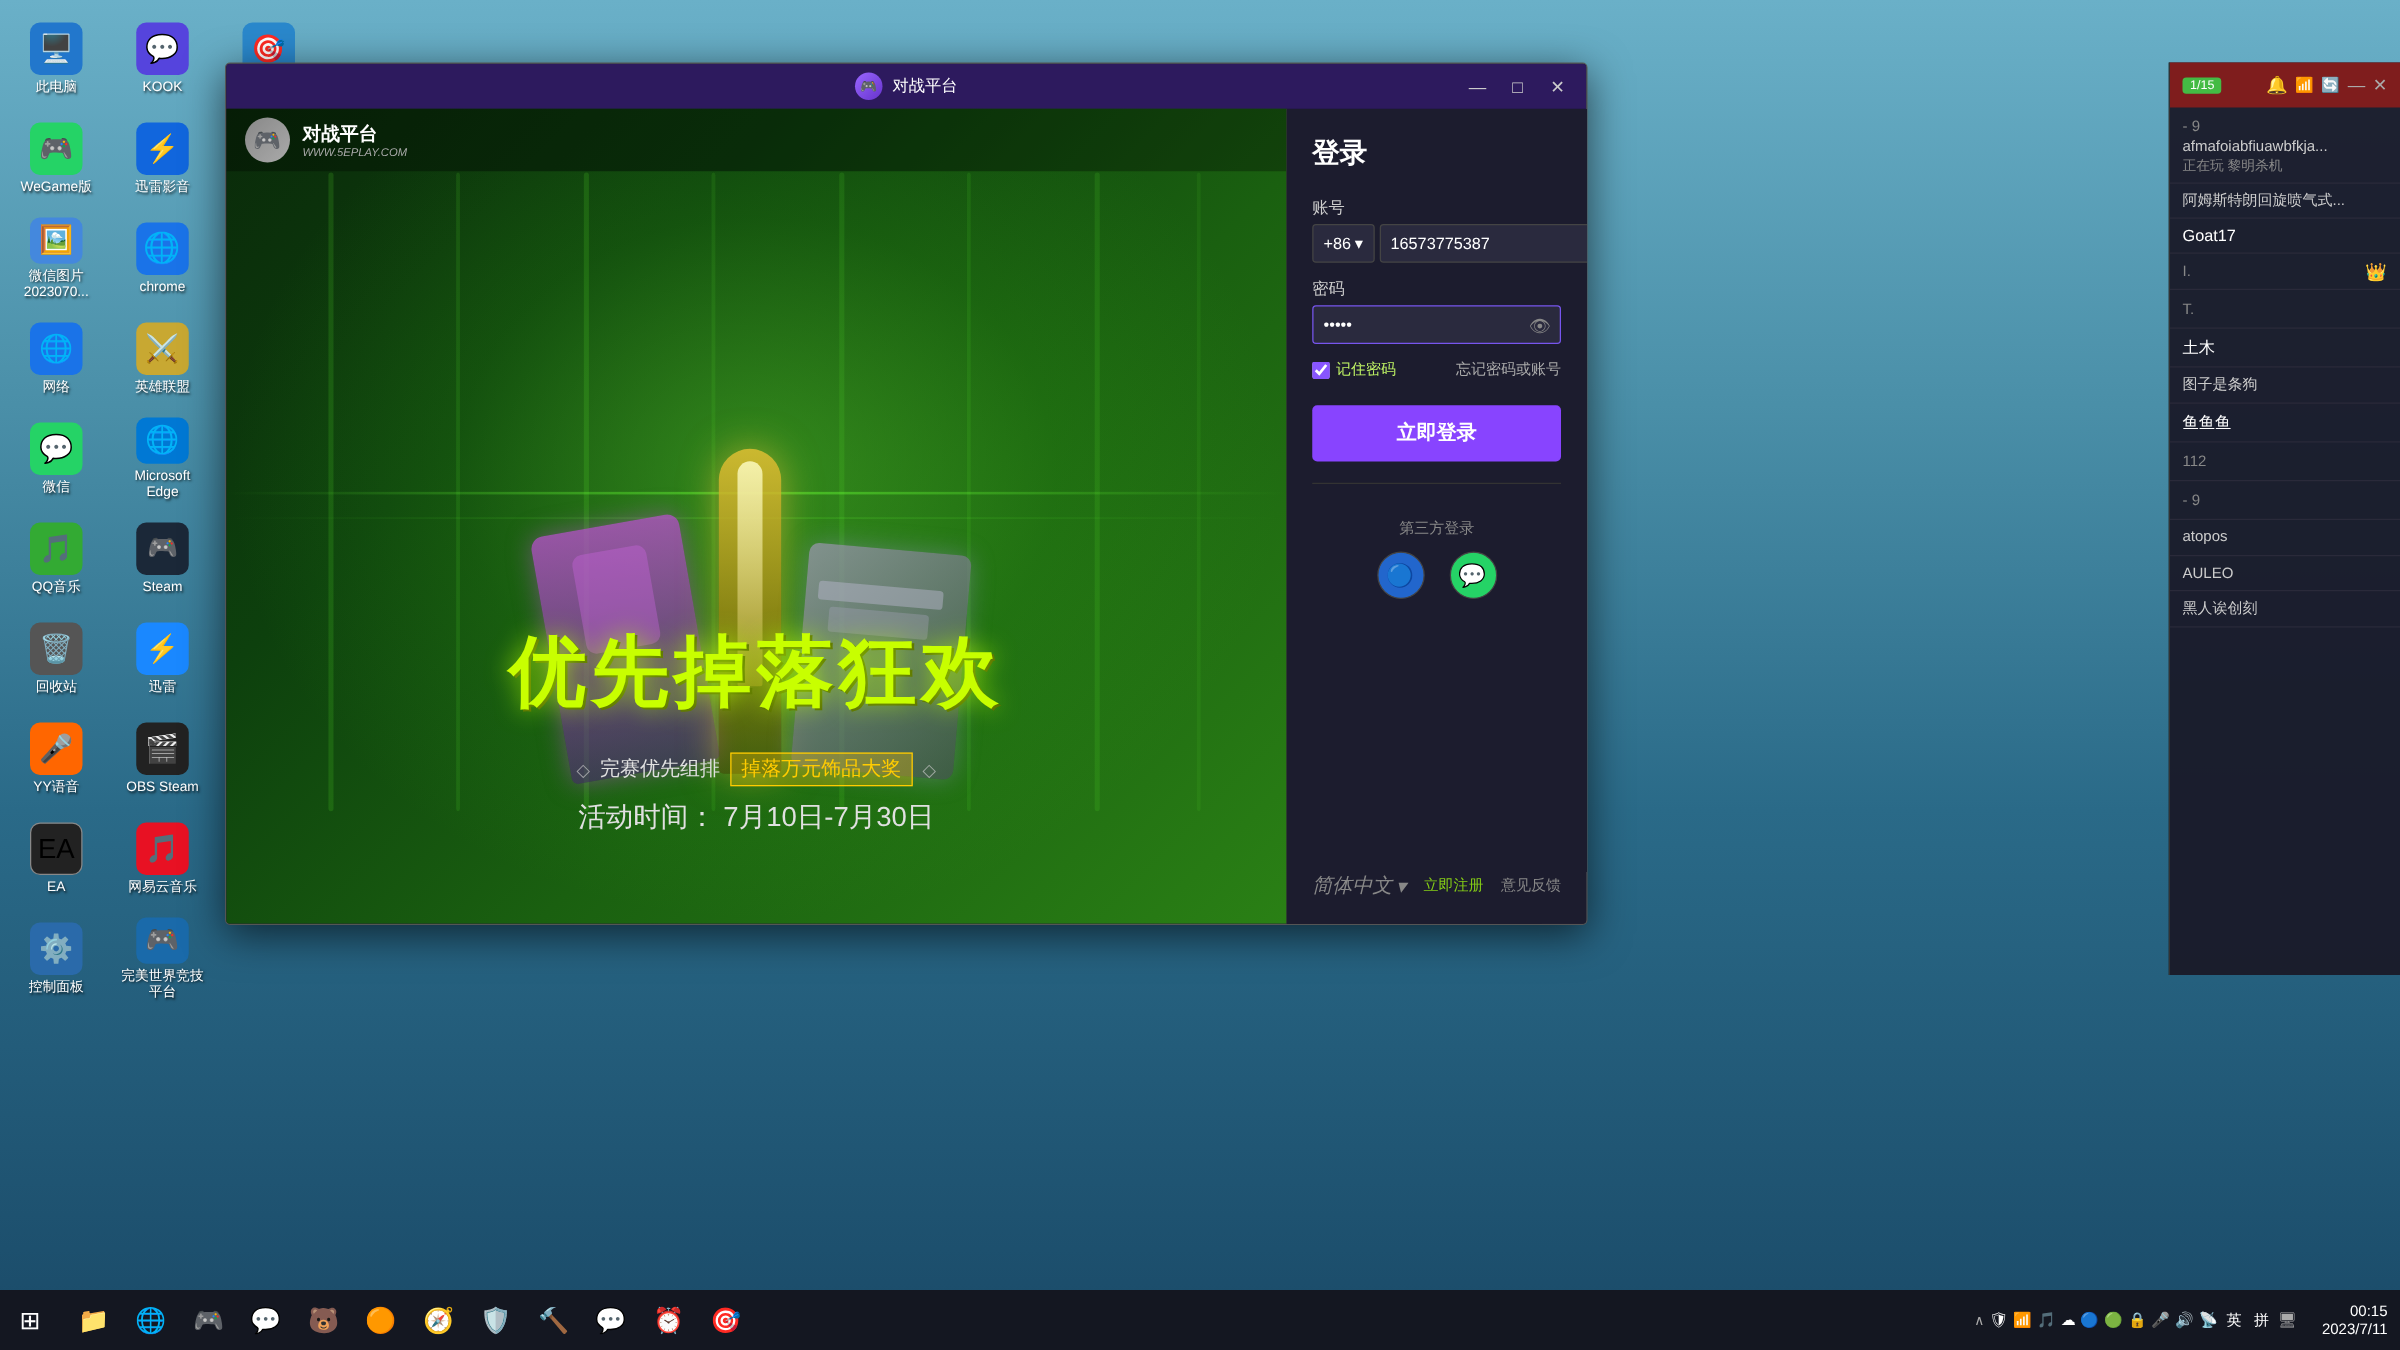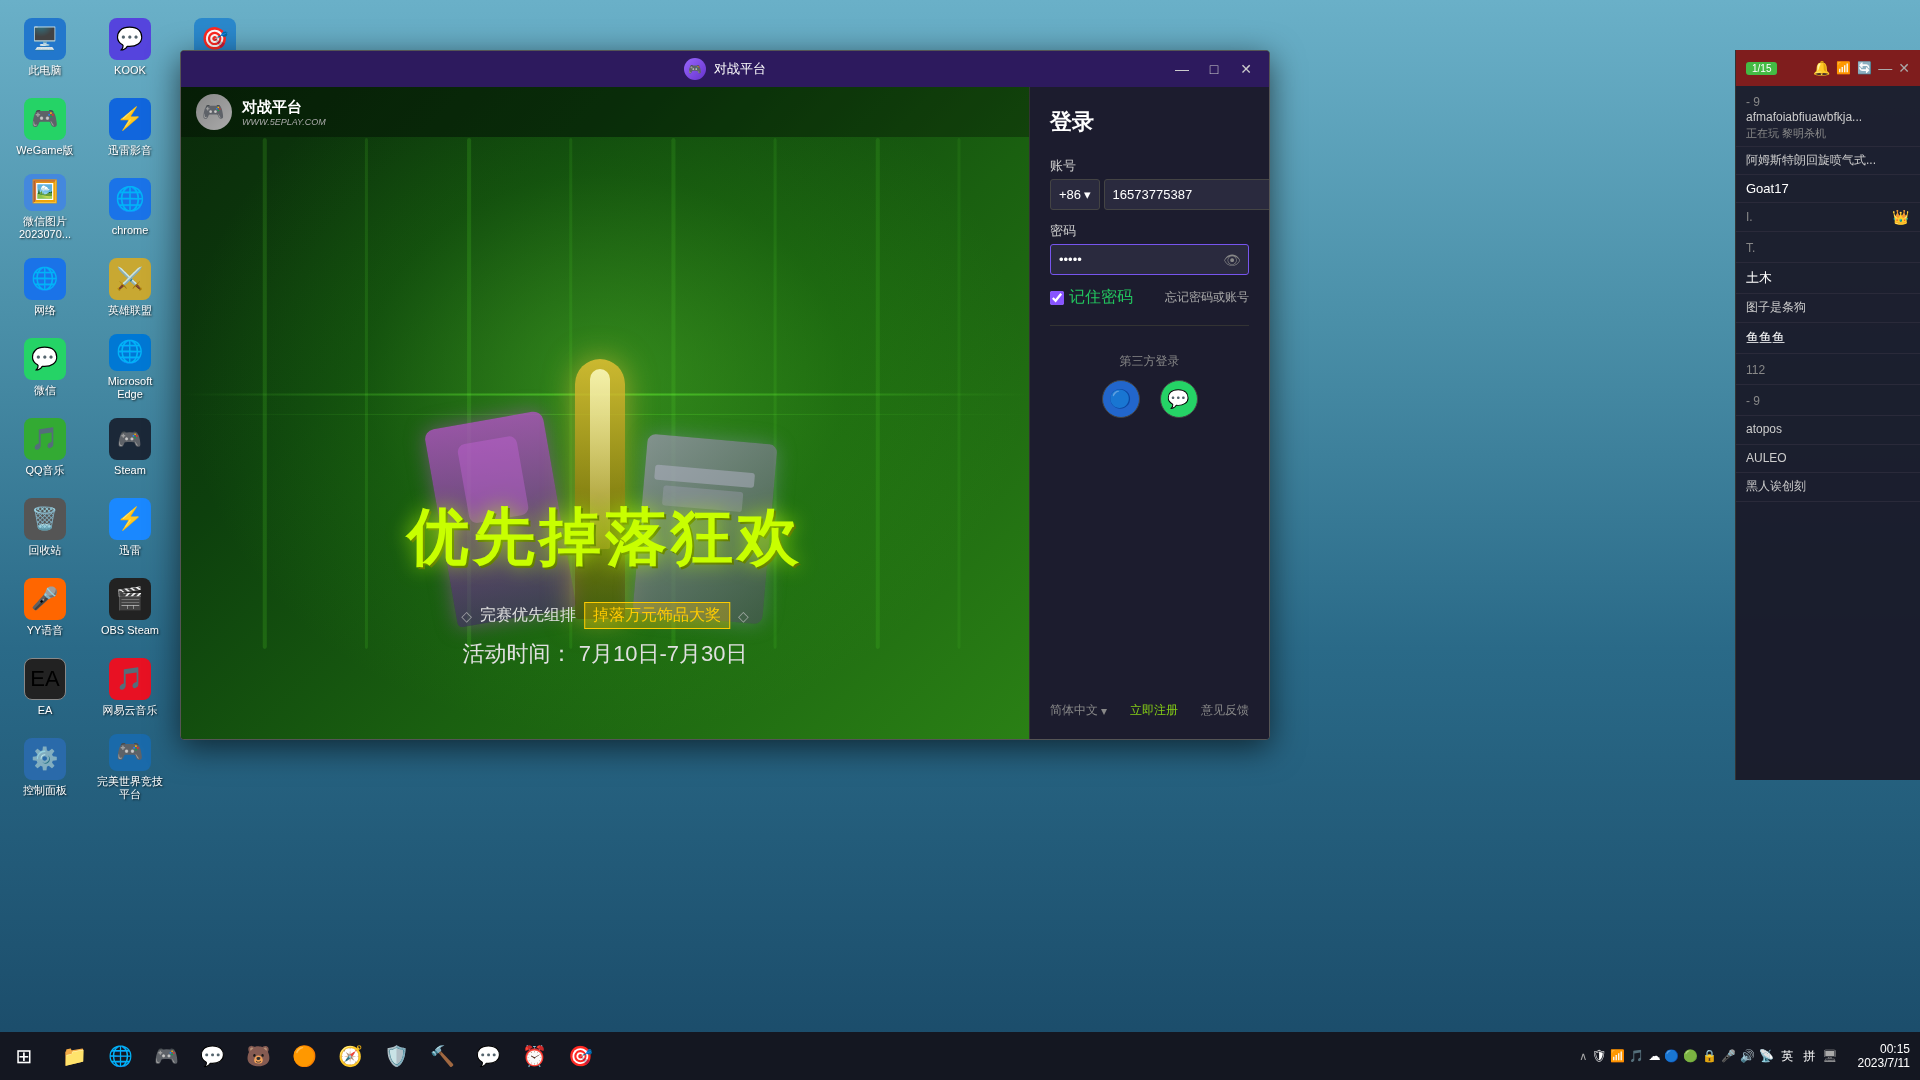--- a/index.html
+++ b/index.html
@@ -384,22 +384,22 @@
       gap: 5px;
     }
 
     .remember-checkbox {
       width: 14px;
       height: 14px;
       accent-color: #8855ff;
     }
 
     .remember-text {
-      font-size: 16px;
-      color: #22c55e;
+      font-size: 12px;
+      color: #bef264;
     }
 
     .forgot-text {
       font-size: 12px;
       color: #aaa;
       cursor: pointer;
     }
 
     .login-btn {
       width: 100%;
@@ -446,26 +446,27 @@
 
     .login-footer {
       display: flex;
       justify-content: space-between;
       align-items: center;
       margin-top: auto;
       padding-top: 10px;
     }
 
     .lang-selector {
-      font-size: 12px;
+      font-size: 16px;
       color: #888;
       cursor: pointer;
       display: flex;
       align-items: center;
       gap: 3px;
+      font-style: italic;
     }
 
     .register-link {
       font-size: 12px;
       color: #84cc16;
       cursor: pointer;
     }
 
     .feedback-link {
       font-size: 12px;
@@ -796,20 +797,21 @@
         </div>
 
         <div class="remember-row">
           <div class="remember-left">
             <input type="checkbox" class="remember-checkbox" checked="" style="">
             <span class="remember-text">记住密码</span>
           </div>
           <span class="forgot-text">忘记密码或账号</span>
         </div>
 
+        <button class="login-btn">立即登录</button>
 
         <div class="login-divider"></div>
 
         <div class="third-party-section">
           <div class="third-party-label">第三方登录</div>
           <div class="third-party-icons">
             <div class="tp-icon" style="background:#2266cc;color:#fff;">🔵</div>
             <div class="tp-icon" style="background:#25d366;color:#fff;">💬</div>
           </div>
         </div>

